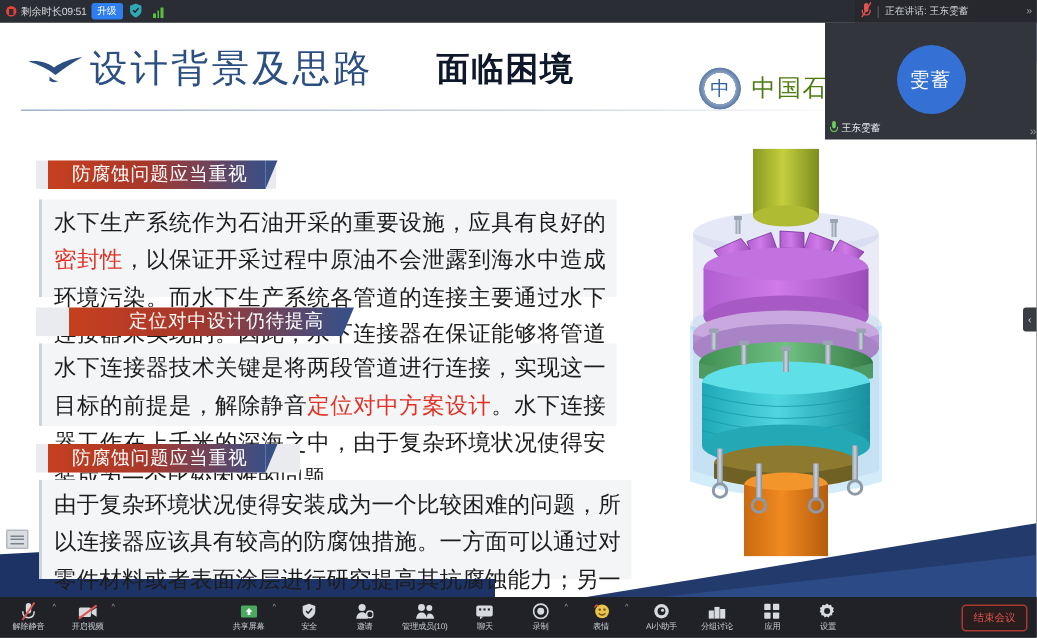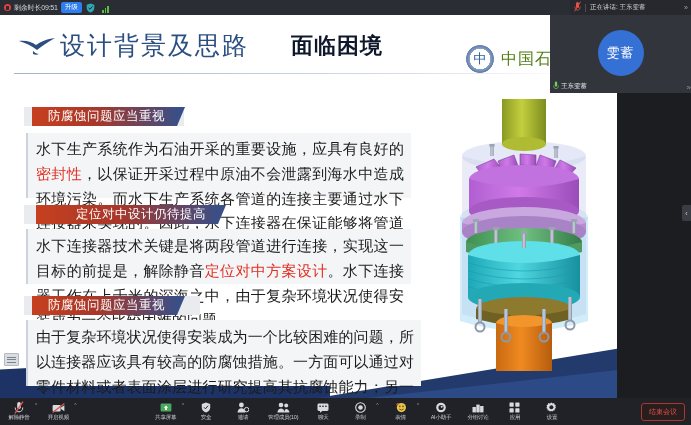--- a/index.html
+++ b/index.html
@@ -66,21 +66,21 @@
     color:#eceef0; font-size:6.5px;
   }
   .mic-green{ color:#6fcf5f; font-size:7px; line-height:1; }
   .vp-corner{
     position:absolute; right:2px; bottom:1px; color:#8f949b;
     font-size:8px; letter-spacing:-2px;
   }
 
   
   .slide{
-    position:absolute; left:0; top:15px; width:617px; height:383px;
+    position:absolute; left:0; top:15px; width:691px; height:383px;
     background:#ffffff; overflow:hidden; z-index:10;
   }
   
   .wedge-tr{
     position:absolute; right:0; top:0; width:0; height:0;
     border-top:26px solid #223a6b; border-left:40px solid transparent;
   }
   .wedge-bl{
     position:absolute; left:0; bottom:0; width:330px; height:46px;
     background:#1d3366; clip-path:polygon(0 38%, 100% 0, 100% 100%, 0 100%);
@@ -266,21 +266,21 @@
   </div>
 
   <div class="ribbon-shadow" style="left:24px; top:92px; width:160px;"></div>
   <div class="ribbon" style="left:32px; top:92px;">防腐蚀问题应当重视</div>
   <div class="para-bg" style="left:26px; top:118px; width:385px; height:65px;"></div>
   <div class="para" style="left:36px; top:122px; width:368px;">
     <span>水下生产系统作为石油开采的重要设施，应具有良好的</span><span class="hl">密封性</span><span>，以保证开采过程中原油不会泄露到海水中造成环境污染。而水下生产系统各管道的连接主要通过水下连接器来实现的。因此，水下连接器在保证能够将管道进行可靠的连接同时，还需要对连接处具有良好的密封性能。</span>
   </div>
 
   <div class="ribbon-shadow" style="left:24px; top:190px; width:180px;"></div>
-  <div class="ribbon" style="left:36px; top:190px;padding-left:40px;">定位对中设计仍待提高</div>
+  <div class="ribbon" style="left:46px; top:190px;padding-left:40px;">定位对中设计仍待提高</div>
   <div class="para-bg" style="left:26px; top:214px; width:385px; height:55px;"></div>
   <div class="para" style="left:36px; top:219px; width:368px;">
     <span>水下连接器技术关键是将两段管道进行连接，实现这一目标的前提是，解除静音</span><span class="hl">定位对中方案设计</span><span>。水下连接器工作在上千米的深海之中，由于复杂环境状况使得安装成为一个比较困难的问题。</span>
   </div>
 
   <div class="ribbon-shadow" style="left:24px; top:281px; width:176px;"></div>
   <div class="ribbon" style="left:32px; top:281px;">防腐蚀问题应当重视</div>
   <div class="para-bg" style="left:26px; top:305px; width:395px; height:66px;"></div>
   <div class="para" style="left:36px; top:310px; width:378px;">
     <span>由于复杂环境状况使得安装成为一个比较困难的问题，所以连接器应该具有较高的防腐蚀措施。一方面可以通过对零件材料或者表面涂层进行研究提高其抗腐蚀能力；另一方面可以设计加装活性金属，以达到牺牲阳极保护阴极的电化学方式对水下连接器进行保护。</span>

